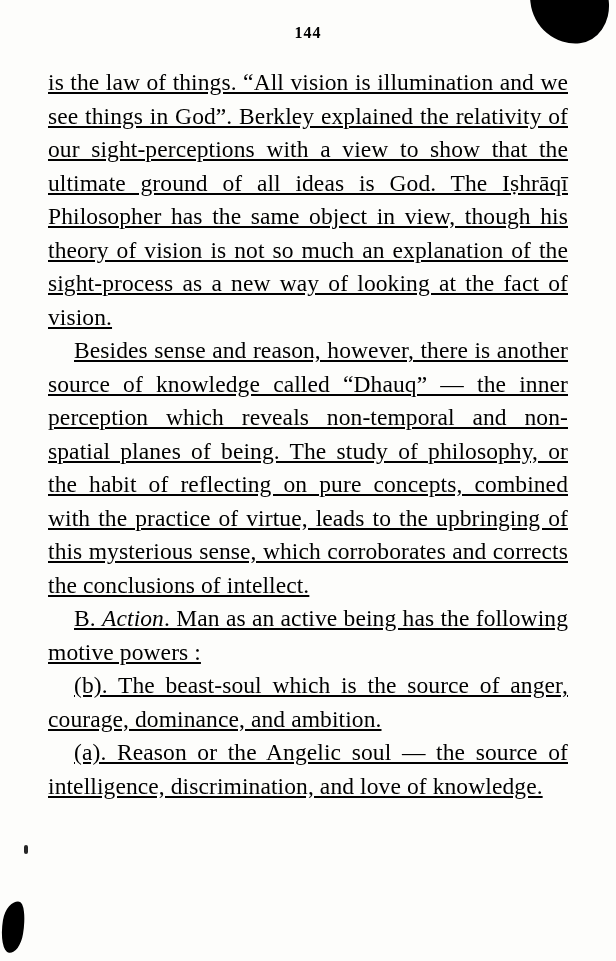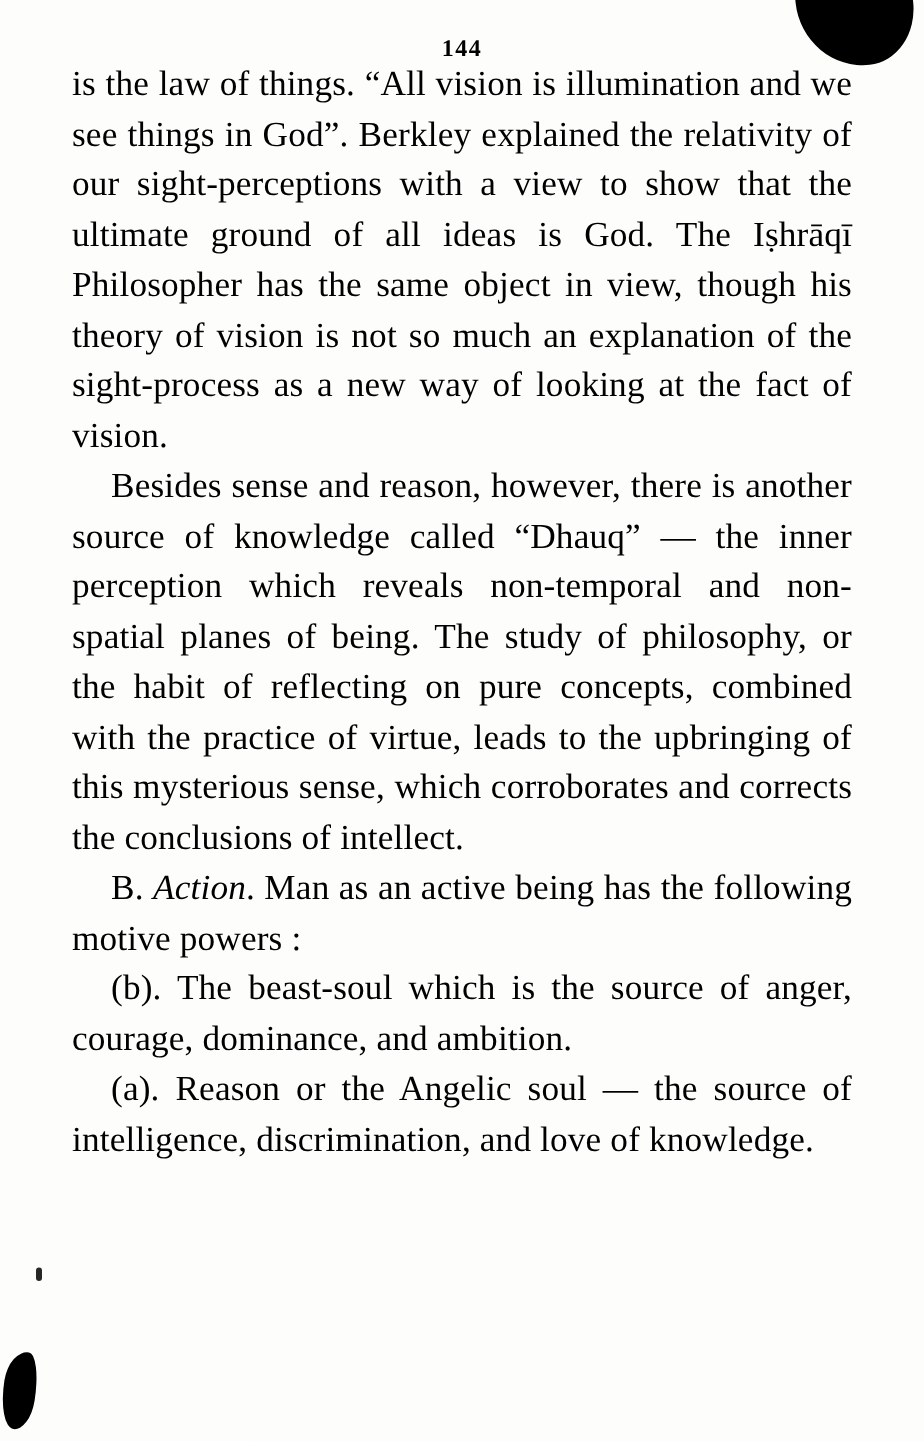--- a/index.html
+++ b/index.html
@@ -60,23 +60,24 @@
     left: 0;
     right: 0;
     text-align: center;
     font-size: 16px;
     font-weight: 700;
     letter-spacing: 1px;
   }
 
   .body-text {
     position: absolute;
-    top: 40px;
+    top: 66px;
     left: 48px;
     width: 520px;
+    text-decoration: underline;
   }
 
   p {
     margin: 0;
     font-size: 23.5px;
     line-height: 33.5px;
     text-align: justify;
     text-justify: inter-word;
     letter-spacing: 0.1px;
   }

